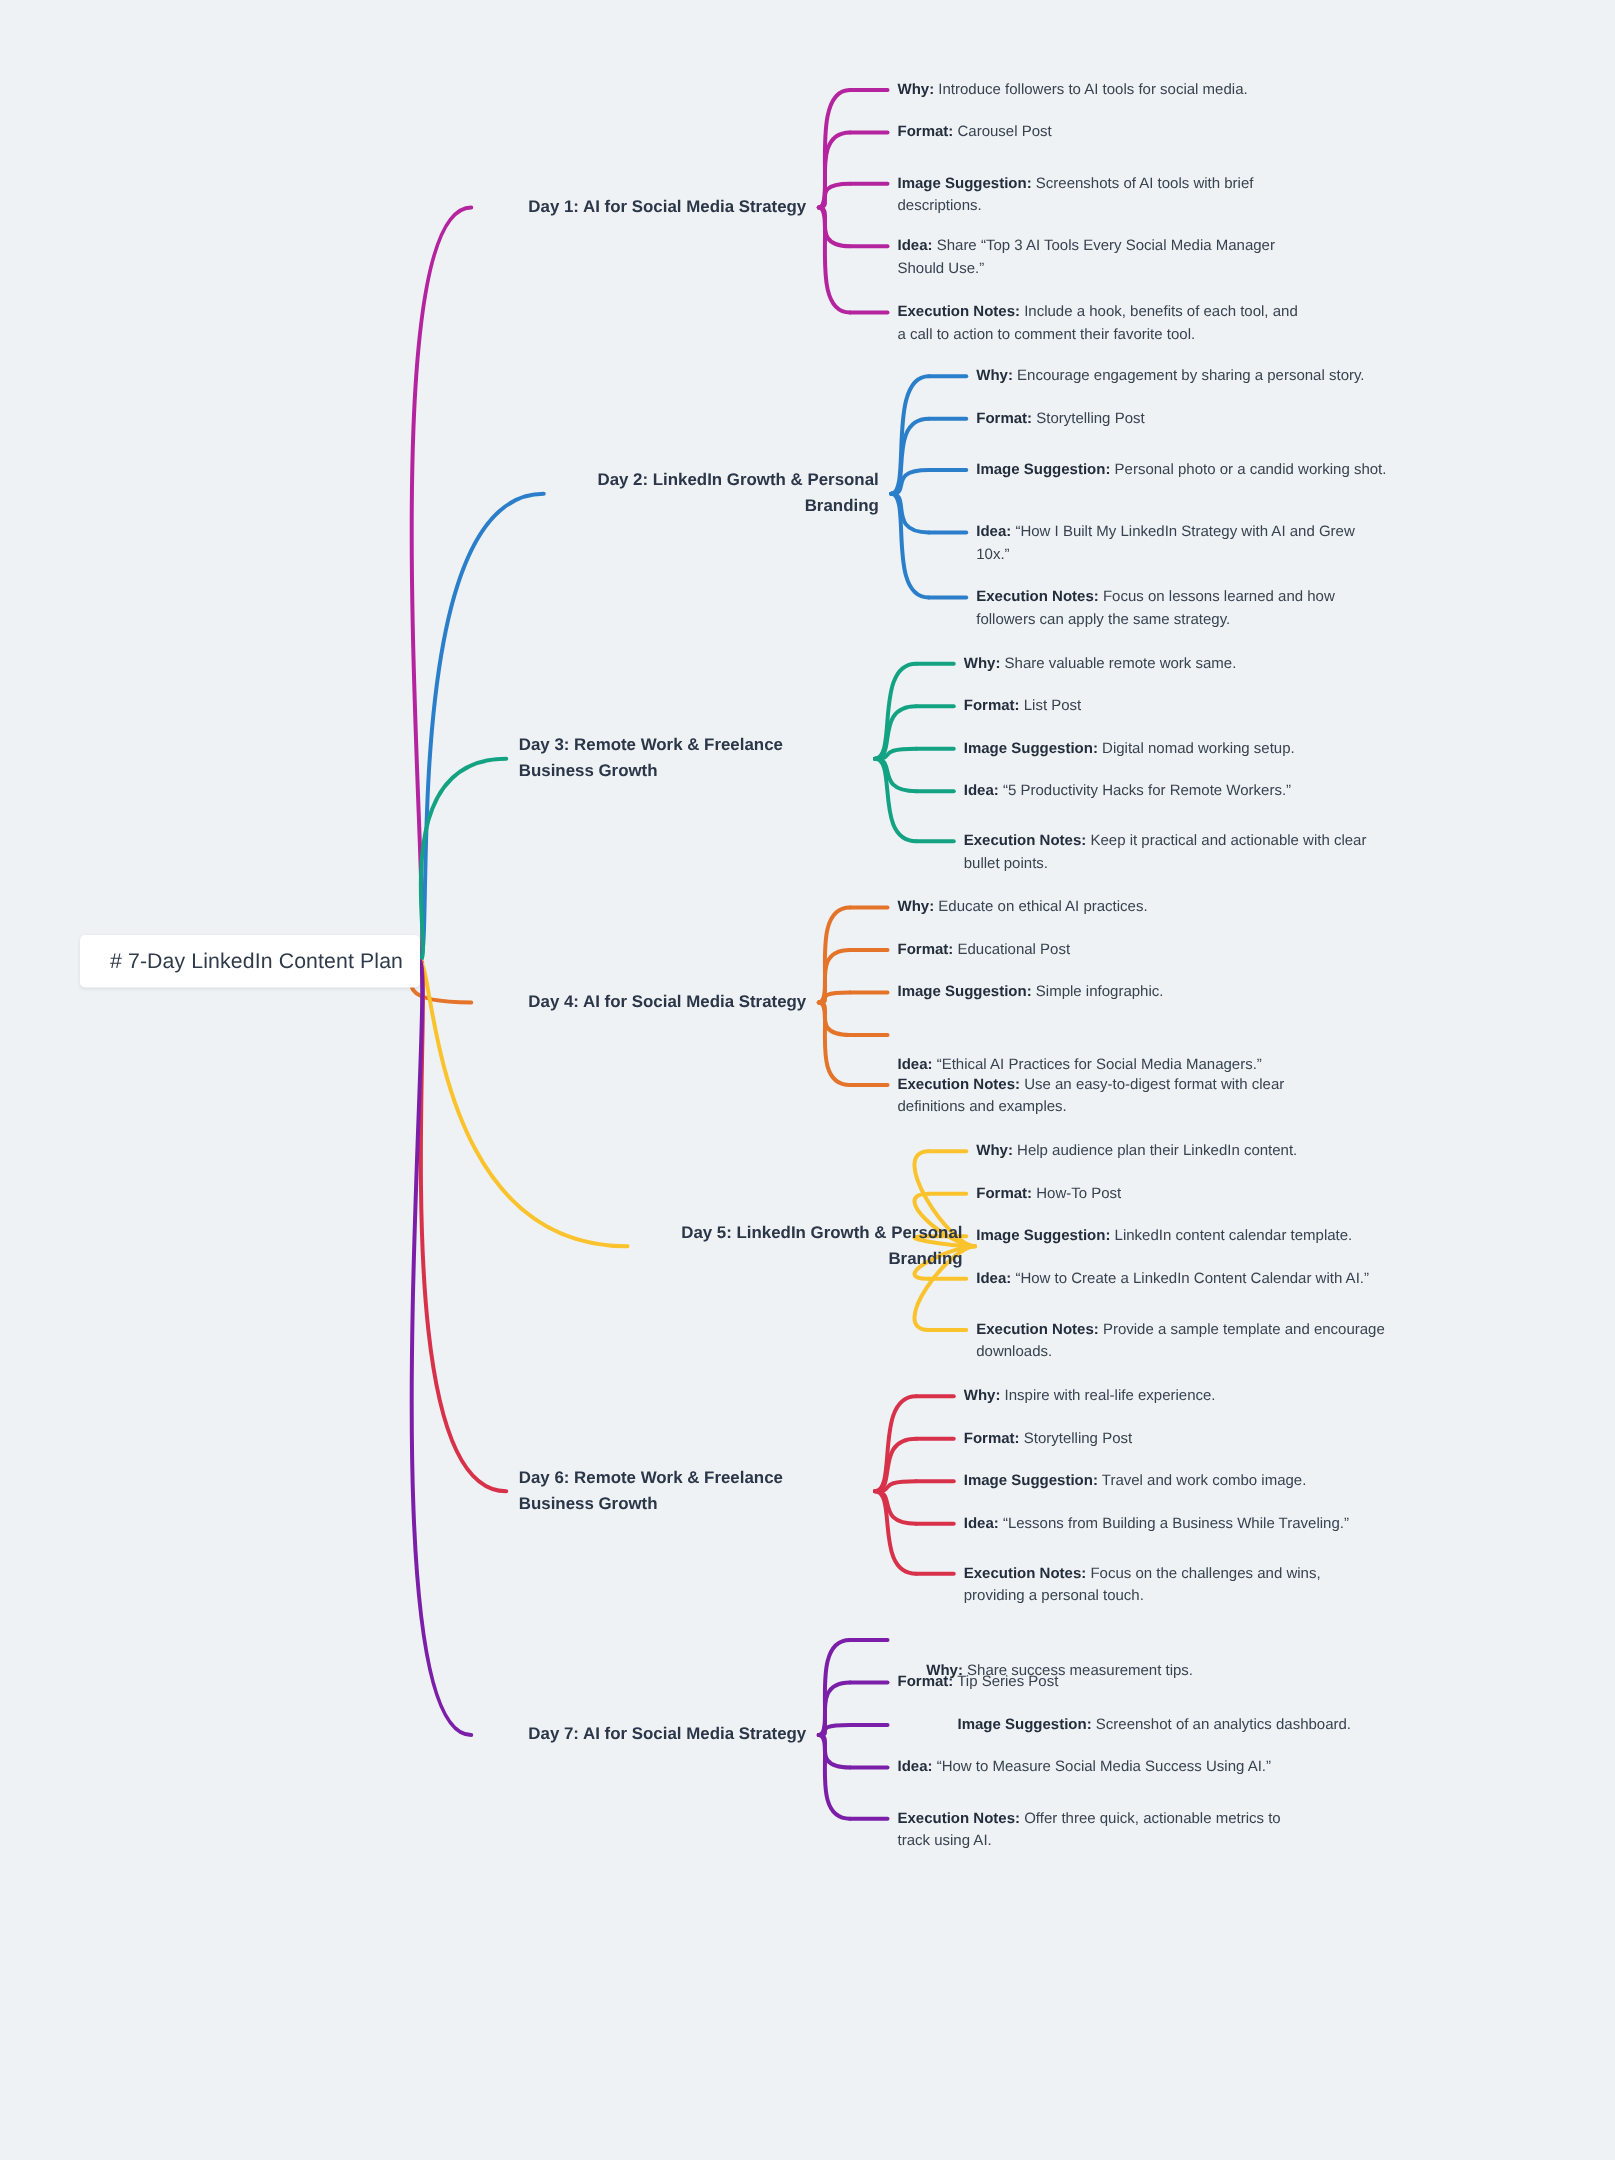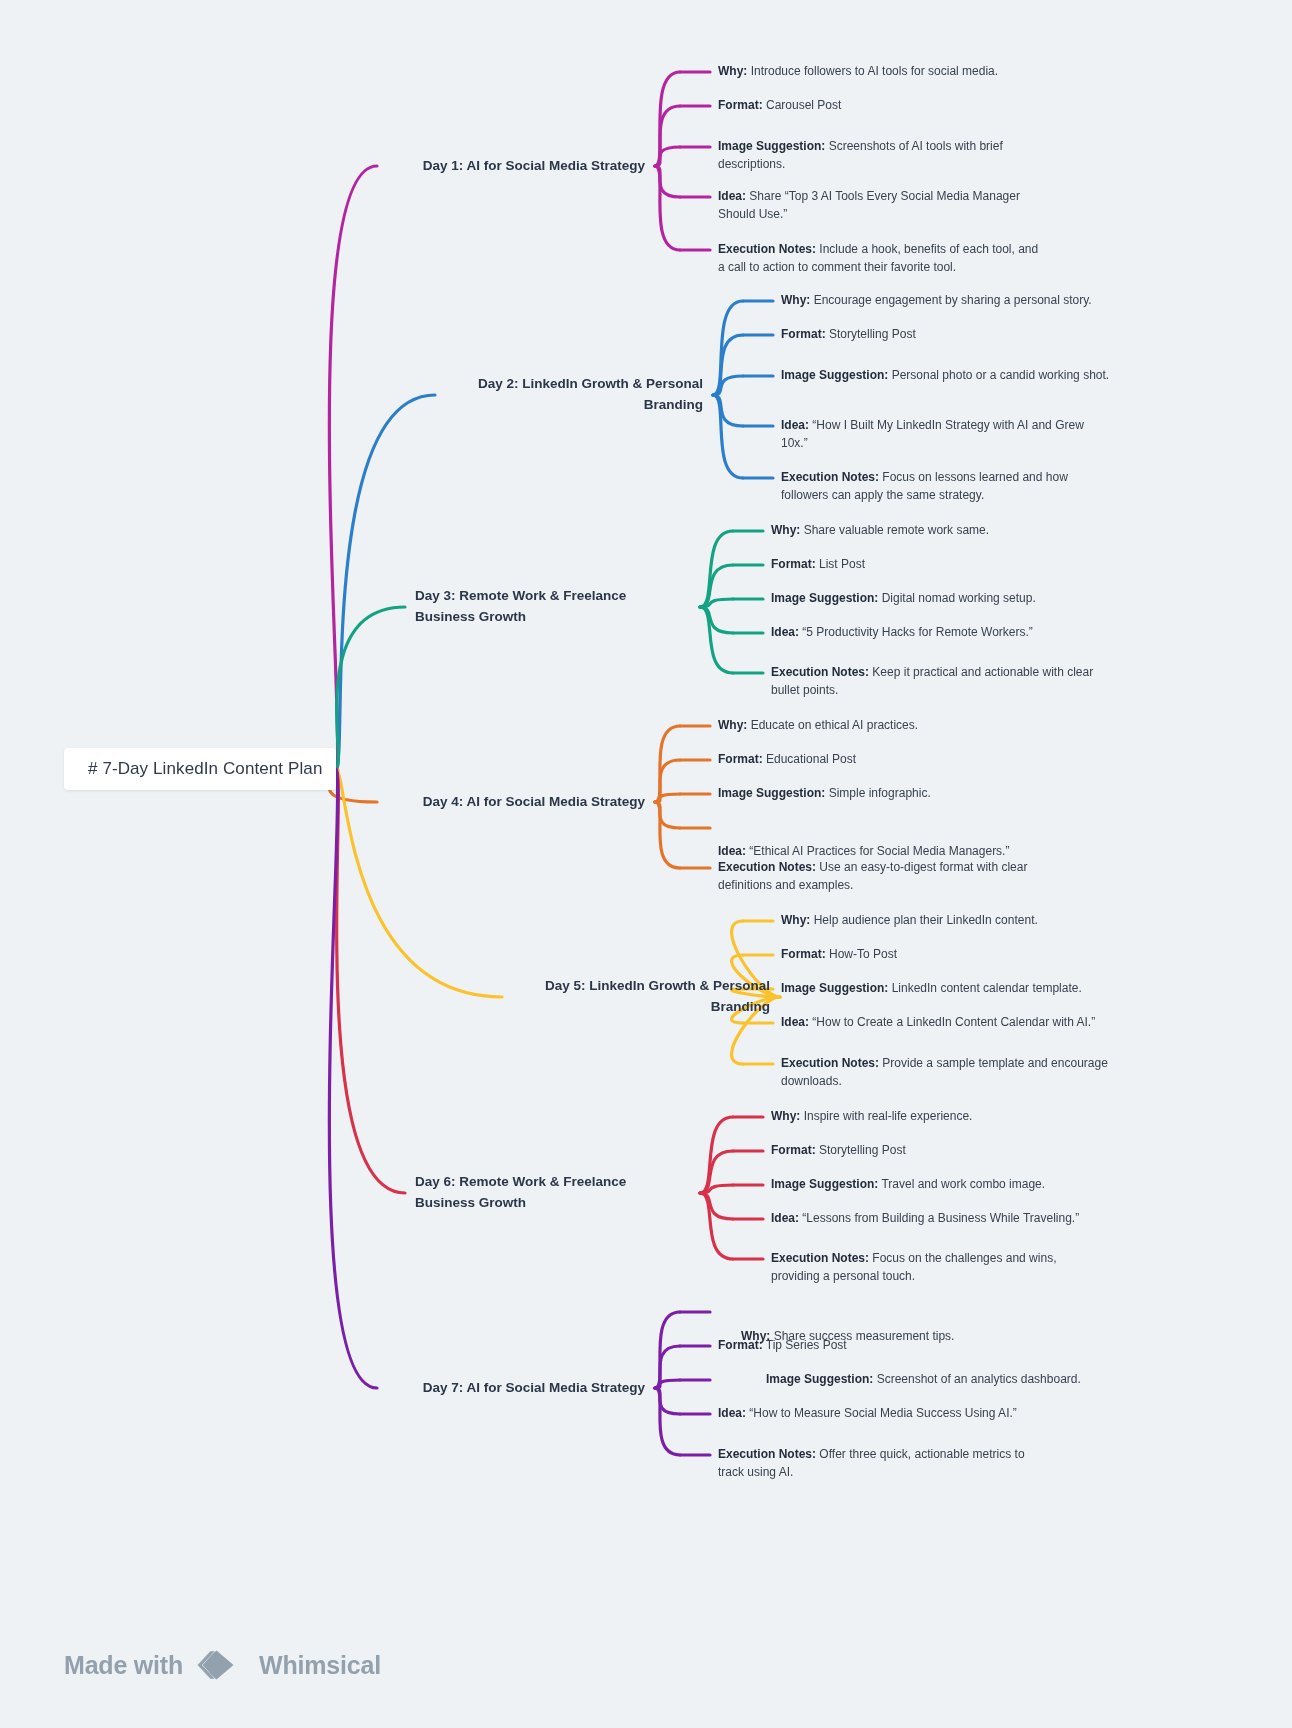--- a/index.html
+++ b/index.html
@@ -224,25 +224,14 @@
       <div class="leaf" style="left: 771px; top: 1209px;"><b>Idea:</b><span> “Lessons from Building a Business While Traveling.”</span></div>
       <div class="leaf" style="left: 771px; top: 1249px;"><b>Execution Notes:</b><span> Focus on the challenges and wins, providing a personal touch.</span></div>
       <div class="day-node" style="top: 1388px; left: 385px;"><span>Day 7: AI for Social Media Strategy</span></div>
       <div class="leaf" style="left: 741px; top: 1302px; margin-top: 25px;"><b>Why:</b><span> Share success measurement tips.</span></div>
       <div class="leaf" style="left: 718px; top: 1336px;"><b>Format:</b><span> Tip Series Post</span></div>
       <div class="leaf" style="left: 718px; top: 1370px; margin-left: 48px;"><b>Image Suggestion:</b><span> Screenshot of an analytics dashboard.</span></div>
       <div class="leaf" style="left: 718px; top: 1404px;"><b>Idea:</b><span> “How to Measure Social Media Success Using AI.”</span></div>
       <div class="leaf" style="left: 718px; top: 1445px;"><b>Execution Notes:</b><span> Offer three quick, actionable metrics to track using AI.</span></div>
     </div>
 
-  <div class="footer">
-    <span class="footer-text">Made with</span>
-    <svg class="whim-mark" width="52" height="34" viewBox="0 0 52 34">
-      <path d="M21.5 2.5 L38.5 17 L21.5 31.5 L5 17 Z" fill="#93a0ad"></path>
-      <path d="M21.5 2.5 L8.5 17 L21.5 31.5 L5 17 Z" fill="#ffffff" opacity="0"></path>
-      <path d="M20 3 L7 17 L20 31 L15.5 31 L2.5 17 L15.5 3 Z" fill="#93a0ad"></path>
-      <path d="M20.5 2.6 L7.6 17 L20.5 31.4 L16.4 31.4 L3.5 17 L16.4 2.6 Z" fill="#eef2f5"></path>
-      <path d="M19.6 3.2 L6.9 17 L19.6 30.8 L15.9 30.8 L3.2 17 L15.9 3.2 Z" fill="#93a0ad"></path>
-    </svg>
-    <span class="footer-text">Whimsical</span>
-  </div>
 
 </div>
 
 </body></html>

